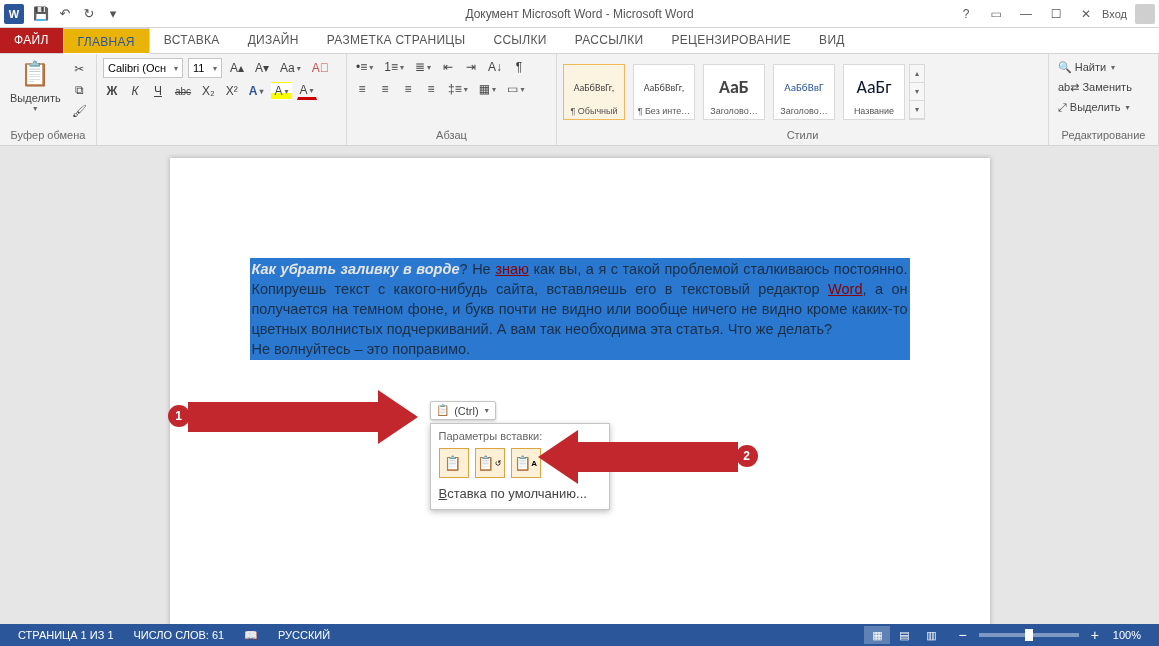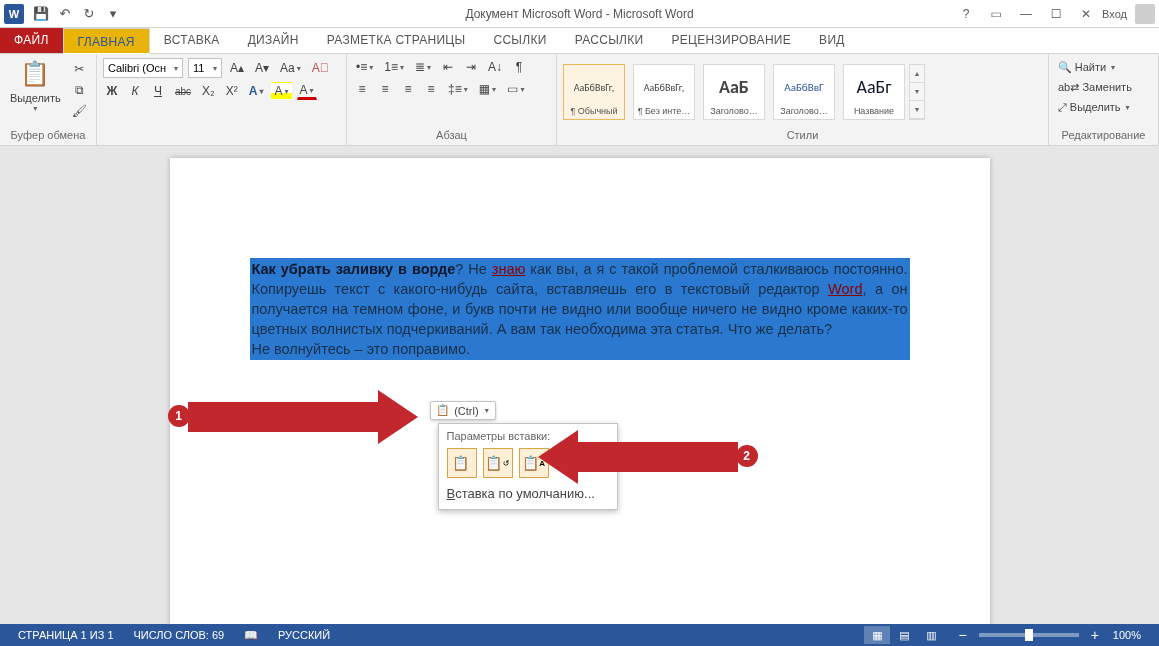--- a/index.html
+++ b/index.html
@@ -44,21 +44,21 @@
 .style-scroll { width:16px; height:56px; display:flex; flex-direction:column; border:1px solid #d9d9d9; background:#f6f6f6;}
 .style-scroll div{flex:1; display:flex; align-items:center; justify-content:center; font-size:8px; color:#666; cursor:pointer; border-bottom:1px solid #d9d9d9;}
 .edit-col .row{gap:4px;}
 .edit-col .smbtn{font-size:11px; min-width:auto; gap:3px; color:#444;}
 
 
 .docarea { position:absolute; top:146px; left:0; right:0; bottom:22px; background:#e6e6e6; display:flex; justify-content:center; overflow:hidden;}
 .page { width:820px; background:#fff; box-shadow:0 0 5px rgba(0,0,0,0.25); margin-top:12px; padding:100px 80px 200px 80px; position:relative; min-height:900px;}
 .seltext { background:#2a78d0; color:#1a2f48; font-size:14.5px; line-height:20px; font-family:Calibri,Arial,sans-serif; text-align:justify; padding:1px 2px;}
 .seltext .para{margin-bottom:0;}
-.bolditalic { font-weight:bold; color:#0f172a;}
+.bolditalic { font-weight:bold; font-style:italic; color:#e5e5e5;}
 .redlink { color:#8b0000; }
 
 
 .paste-pill { position:absolute; background:#fff; border:1px solid #c4c4c4; border-radius:2px; display:flex; align-items:center; gap:4px; padding:2px 6px; font-size:11px; color:#444; cursor:pointer; box-shadow:0 1px 3px rgba(0,0,0,0.2);}
 .paste-menu { position:absolute; background:#fff; border:1px solid #c4c4c4; box-shadow:0 2px 6px rgba(0,0,0,0.25); padding:6px 8px 8px 8px; width:180px;}
 .paste-menu .hdr { font-size:11px; color:#666; margin-bottom:6px;}
 .paste-opts { display:flex; gap:6px; margin-bottom:8px;}
 .paste-opt { width:30px; height:30px; border:1px solid #d9a441; background:#fdf0d6; display:flex; align-items:center; justify-content:center; font-size:14px; cursor:pointer; position:relative;}
 .paste-default { font-size:13px; color:#444; cursor:pointer;}
 .paste-default u{text-decoration:underline;}
@@ -246,21 +246,21 @@
     <div class="seltext">
       <span class="bolditalic">Как убрать заливку в ворде</span><span>? Не </span><span class="redlink" style="text-decoration:underline">знаю</span><span> как вы, а я с такой проблемой сталкиваюсь постоянно. Копируешь текст с какого-нибудь сайта, вставляешь его в текстовый редактор </span><span class="redlink" style="text-decoration:underline">Word</span><span>, а он получается на темном фоне, и букв почти не видно или вообще ничего не видно кроме каких-то цветных волнистых подчеркиваний. А вам так необходима эта статья. Что же делать?</span>
       <div class="para" style="text-align:left">Не волнуйтесь – это поправимо.</div>
     </div>
 
     <div class="paste-pill" style="left:260px; top:243px;">
       <span>📋</span>
       <span>(Ctrl)</span>
       <span class="drop">▾</span>
     </div>
-    <div class="paste-menu" style="left:260px; top:265px;margin-left:8px;">
+    <div class="paste-menu" style="left:260px; top:265px;">
       <div class="hdr">Параметры вставки:</div>
       <div class="paste-opts">
         <div class="paste-opt">📋</div>
         <div class="paste-opt">📋<sub style="font-size:8px">↺</sub></div>
         <div class="paste-opt">📋<sub style="font-size:8px;font-weight:bold">A</sub></div>
       </div>
       <div class="paste-default"><u>В</u>ставка по умолчанию...</div>
     </div>
 
     <div class="callout" style="left:-2px; top:244px;">
@@ -271,21 +271,21 @@
     <div class="callout" style="left:372px; top:284px;">
       <div class="arrow-body" style="left:36px; top:0; width:160px;"></div>
       <div class="arrow-head" style="left:-4px; top:-12px; border-right:40px solid #c1272d; border-top:27px solid transparent; border-bottom:27px solid transparent;"></div>
       <div class="num-circle" style="left:194px;top:3px;">2</div>
     </div>
   </div>
 </div>
 
 <div class="statusbar">
   <div class="sect">СТРАНИЦА 1 ИЗ 1</div>
-  <div class="sect">ЧИСЛО СЛОВ: 69</div>
+  <div class="sect">ЧИСЛО СЛОВ: 61</div>
   <div class="sect">📖</div>
   <div class="sect">РУССКИЙ</div>
   <div class="spacer"></div>
   <div class="viewbtns">
     <div class="viewbtn active">▦</div>
     <div class="viewbtn">▤</div>
     <div class="viewbtn">▥</div>
   </div>
   <div class="zoom-ctrl">−</div>
   <div class="zoom-slider">

